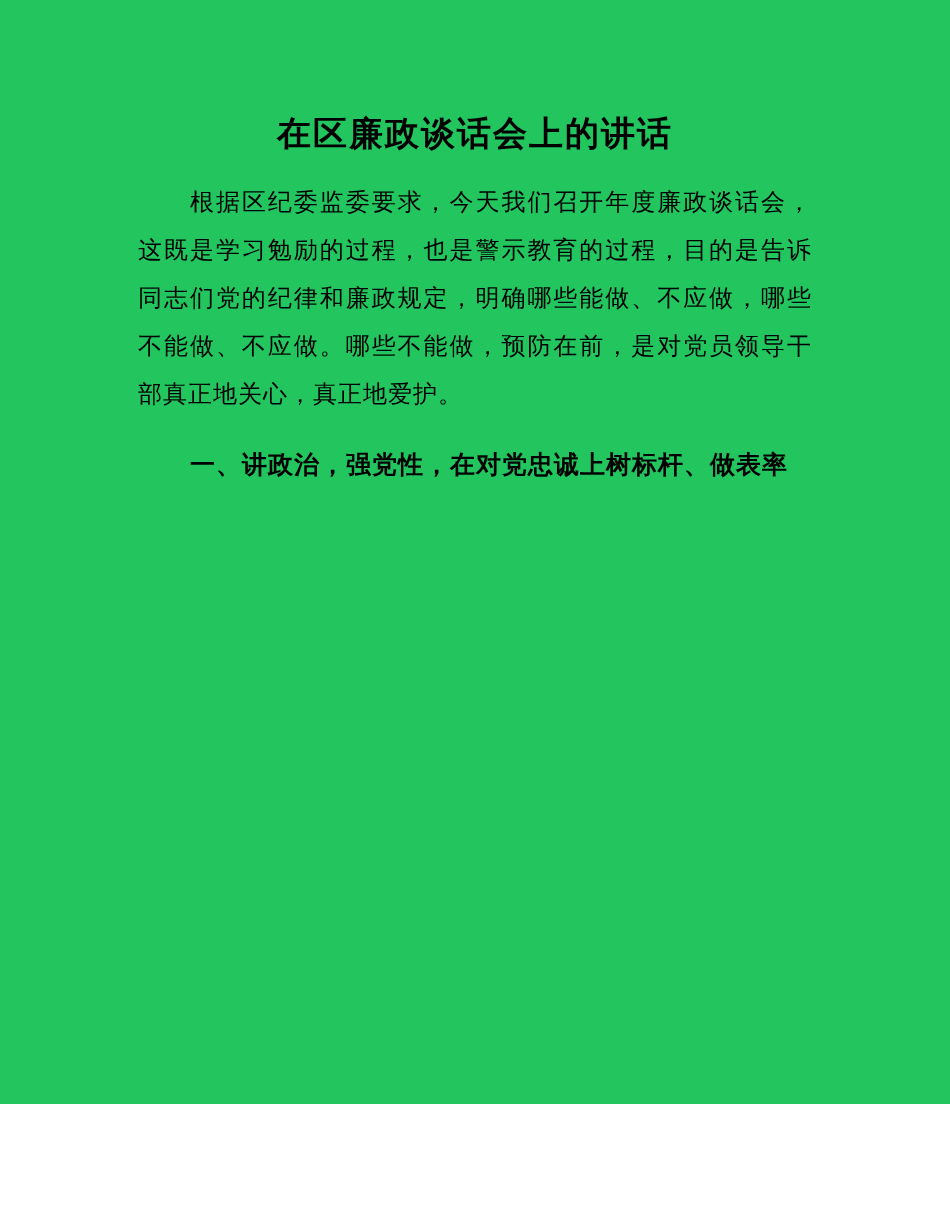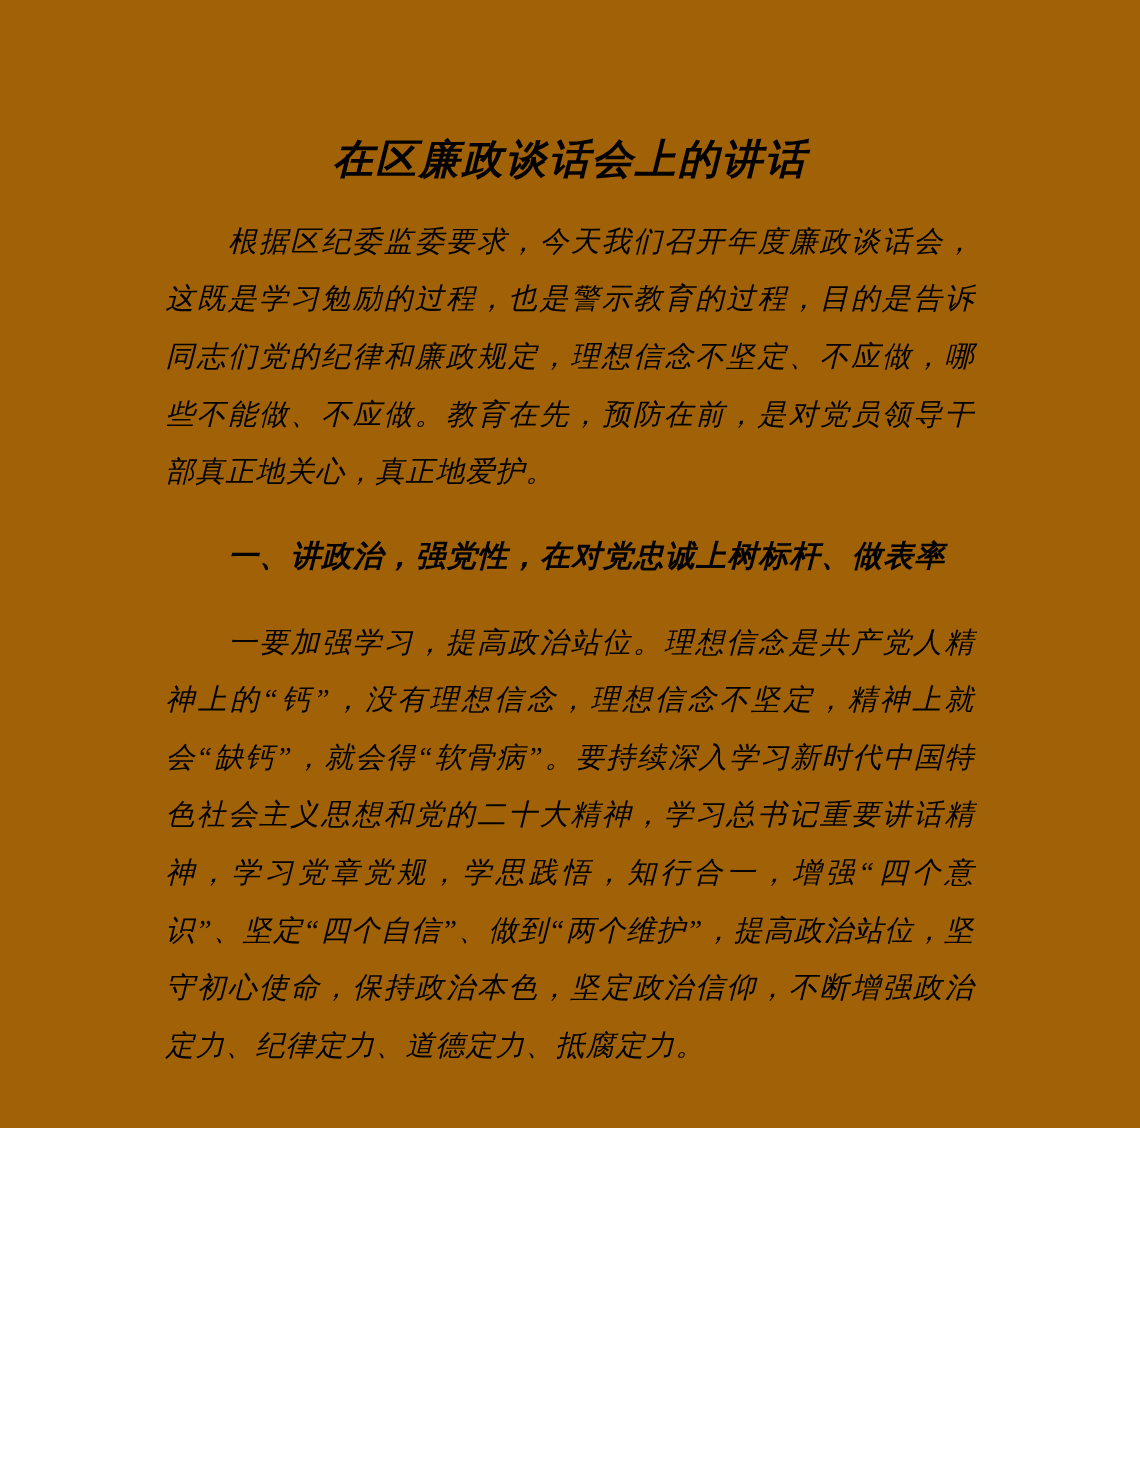--- a/index.html
+++ b/index.html
@@ -8,25 +8,24 @@
       padding: 0;
     }
     body {
       width: 950px;
       height: 1230px;
       background: #ffffff;
     }
     .page {
       position: relative;
       width: 950px;
-      height: 940px;
-      background: #a16207;
+      height: 1104px;
+      background: #22c55e;
       overflow: hidden;
       color: #000000;
-      font-style: italic;
     }
     .content {
       position: absolute;
       left: 138px;
       top: 0;
       width: 674px;
     }
     .doc-title {
       margin: 108px 0 0 0;
       font-family: "Liberation Serif", serif;
@@ -72,17 +71,16 @@
     .para-2 {
       margin-top: 24px;
     }
   </style>
 </head>
 <body>
 
 <div class="page">
   <div class="content">
     <h1 class="doc-title">在区廉政谈话会上的讲话</h1>
-    <p class="para para-1">根据区纪委监委要求，今天我们召开年度廉政谈话会，这既是学习勉励的过程，也是警示教育的过程，目的是告诉同志们党的纪律和廉政规定，理想信念不坚定、不应做，哪些不能做、不应做。教育在先，预防在前，是对党员领导干部真正地关心，真正地爱护。</p>
+    <p class="para para-1">根据区纪委监委要求，今天我们召开年度廉政谈话会，这既是学习勉励的过程，也是警示教育的过程，目的是告诉同志们党的纪律和廉政规定，明确哪些能做、不应做，哪些不能做、不应做。哪些不能做，预防在前，是对党员领导干部真正地关心，真正地爱护。</p>
     <h2 class="heading-1">一、讲政治，强党性，在对党忠诚上树标杆、做表率</h2>
-    <p class="para para-2">一要加强学习，提高政治站位。理想信念是共产党人精神上的“钙”，没有理想信念，理想信念不坚定，精神上就会“缺钙”，就会得“软骨病”。要持续深入学习新时代中国特色社会主义思想和党的二十大精神，学习总书记重要讲话精神，学习党章党规，学思践悟，知行合一，增强“四个意识”、坚定“四个自信”、做到“两个维护”，提高政治站位，坚守初心使命，保持政治本色，坚定政治信仰，不断增强政治定力、纪律定力、道德定力、抵腐定力。</p>
   </div>
 </div>
 
 </body></html>

